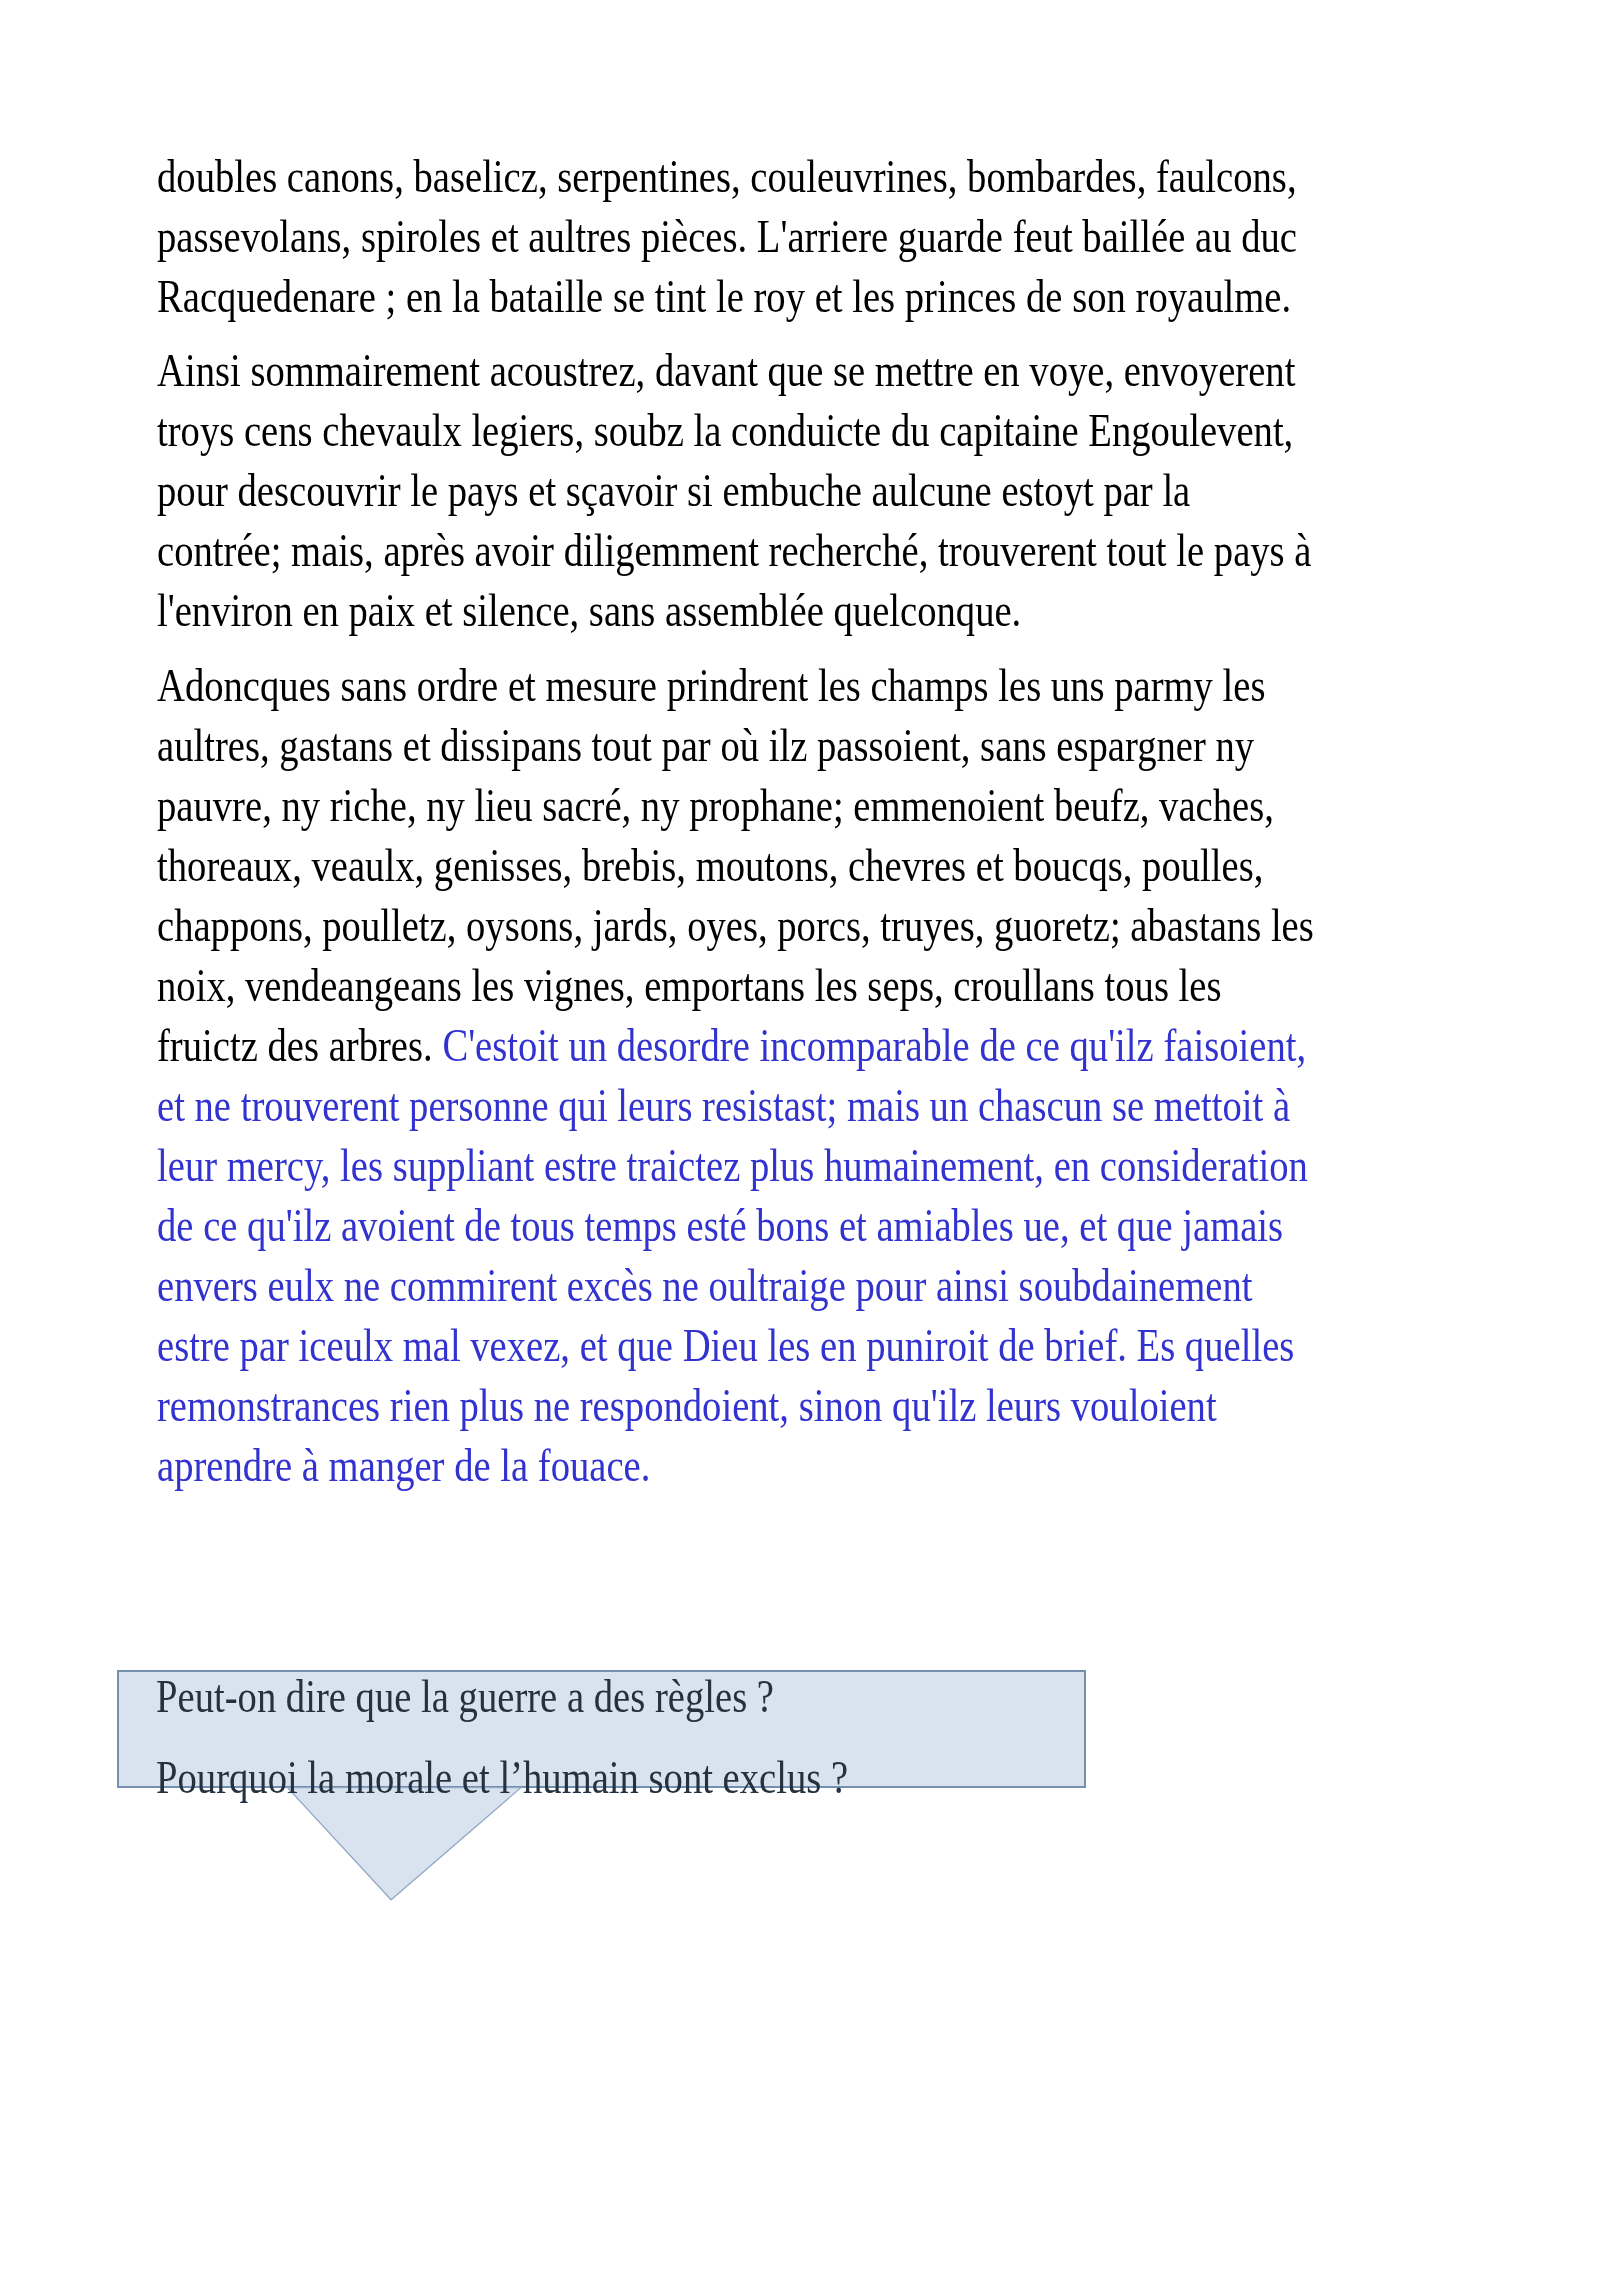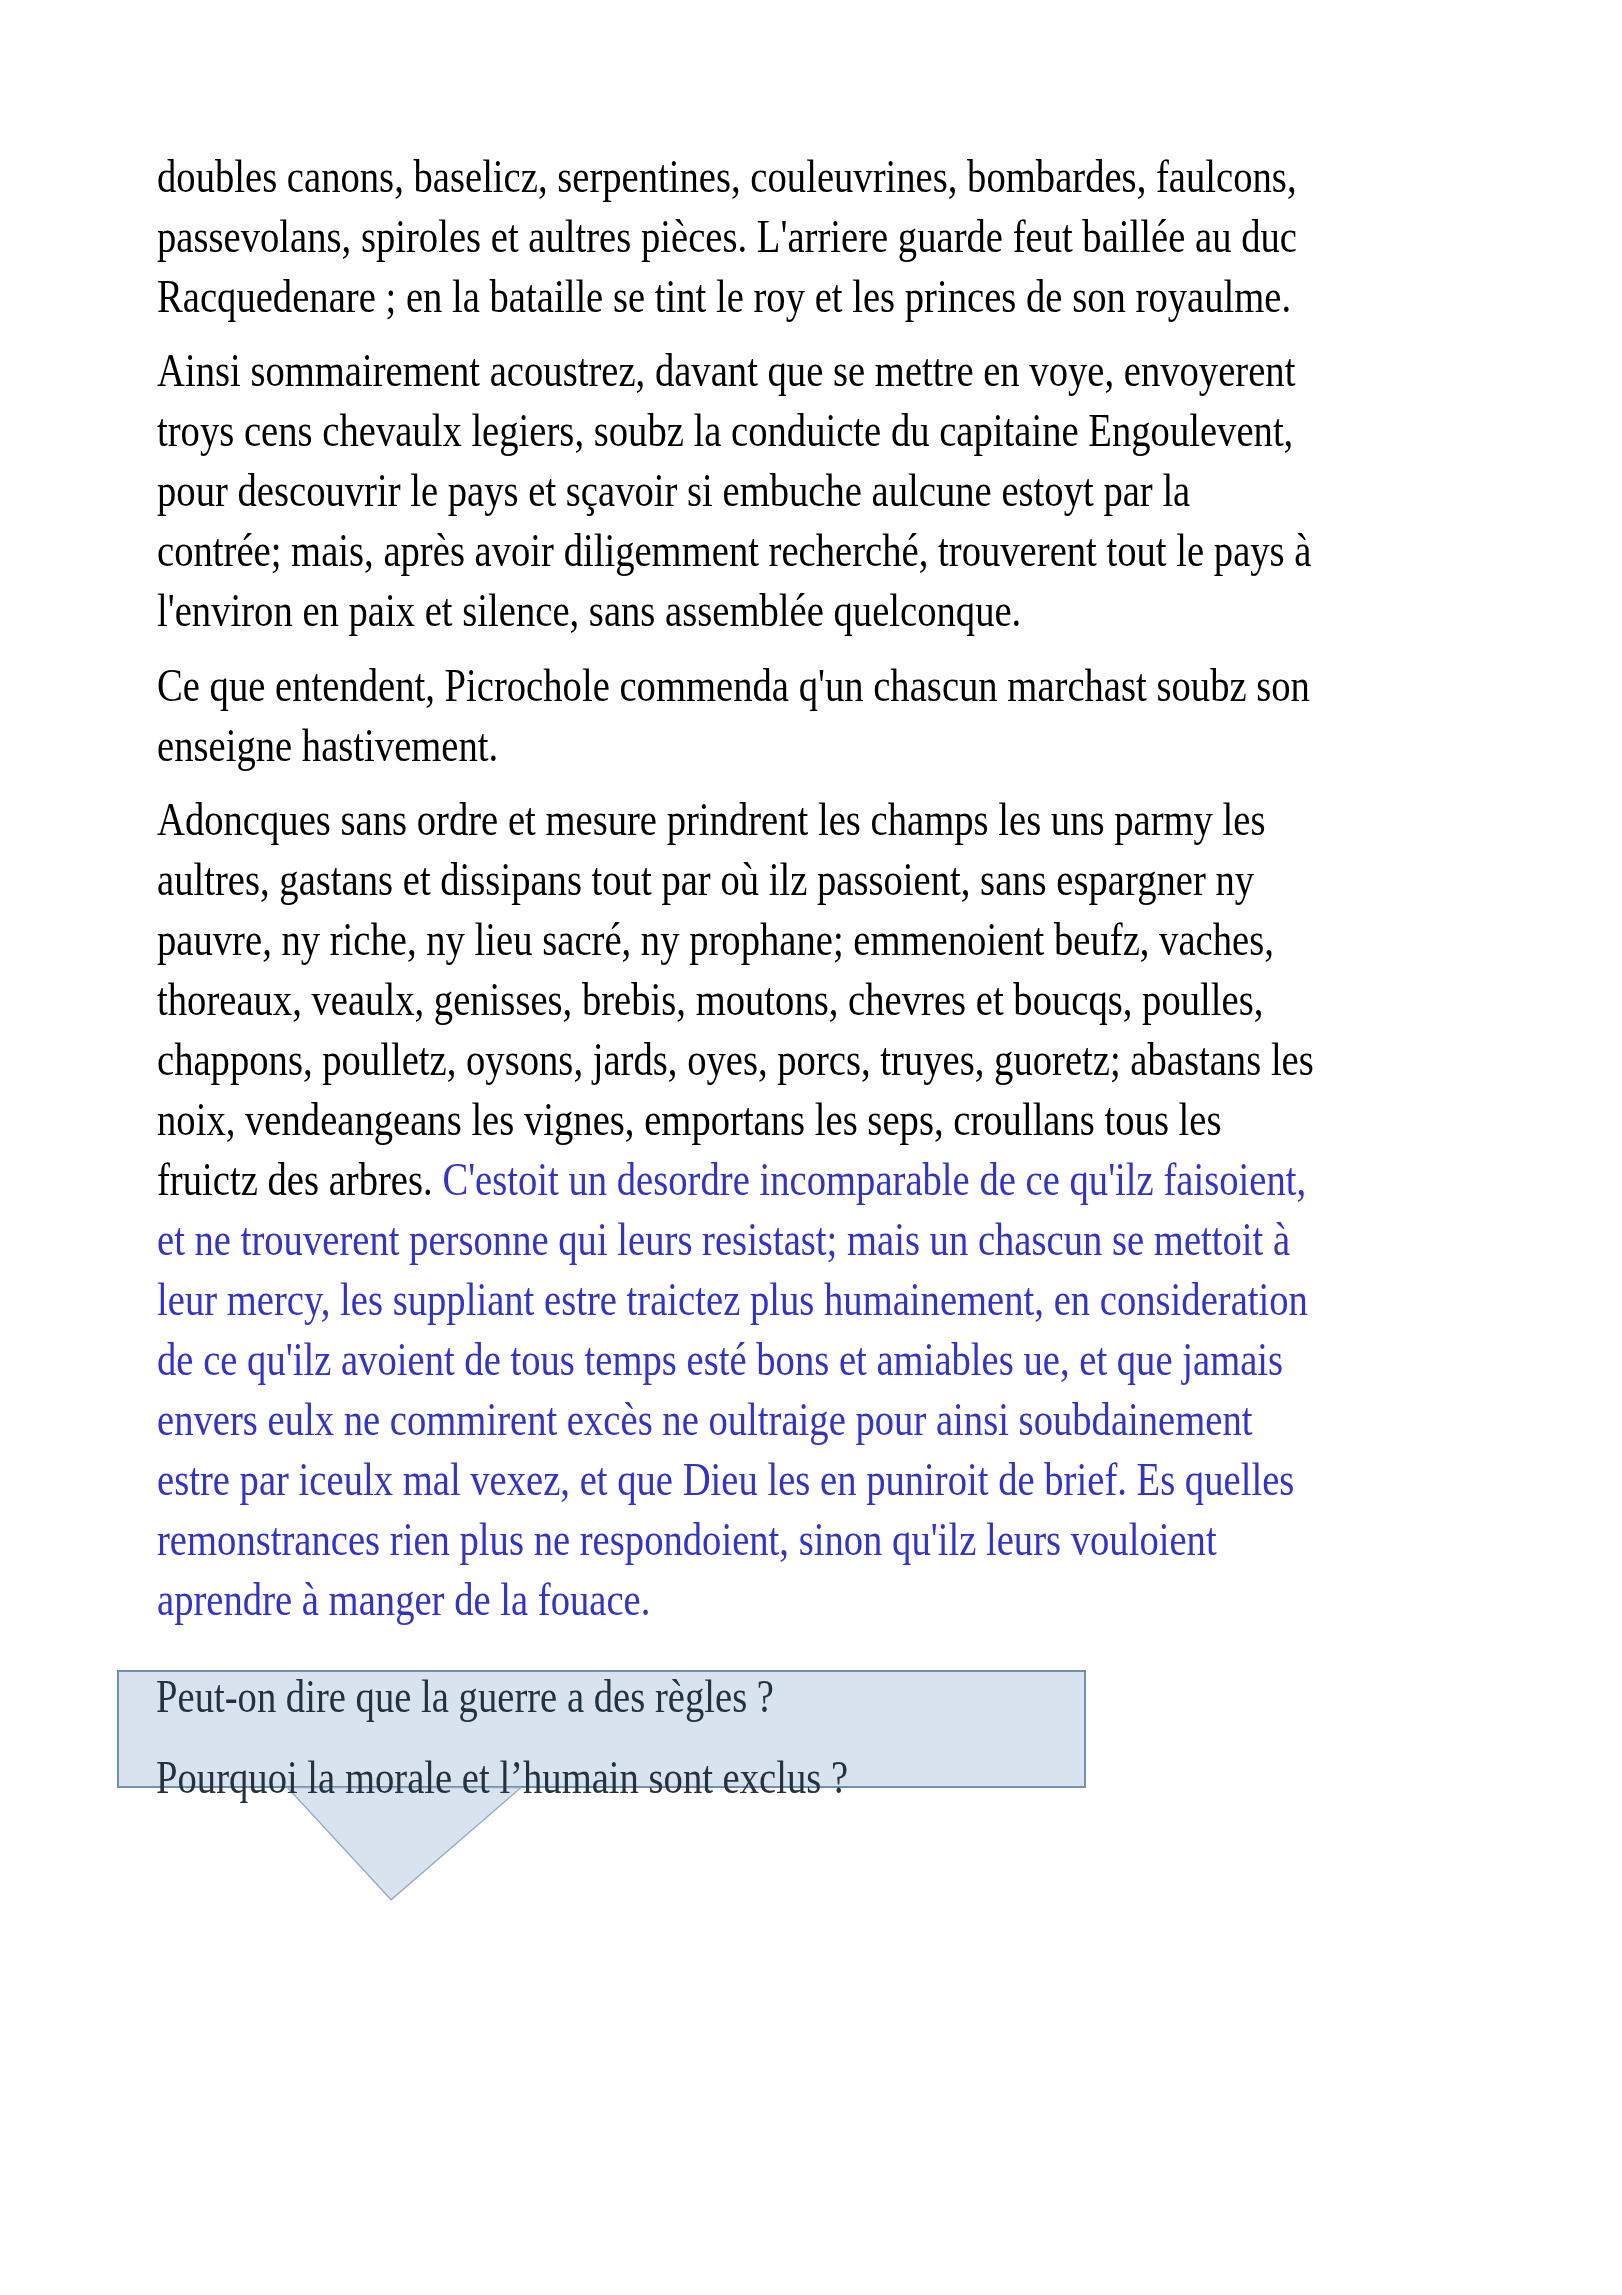--- a/index.html
+++ b/index.html
@@ -81,24 +81,20 @@
     </div>
 
     <div class="paragraph">
       <div class="line">Ainsi sommairement acoustrez, davant que se mettre en voye, envoyerent</div>
       <div class="line">troys cens chevaulx legiers, soubz la conduicte du capitaine Engoulevent,</div>
       <div class="line">pour descouvrir le pays et sçavoir si embuche aulcune estoyt par la</div>
       <div class="line">contrée; mais, après avoir diligemment recherché, trouverent tout le pays à</div>
       <div class="line">l'environ en paix et silence, sans assemblée quelconque.</div>
     </div>
 
-    <div class="paragraph">
-      <div class="line">Ce que entendent, Picrochole commenda q'un chascun marchast soubz son</div>
-      <div class="line">enseigne hastivement.</div>
-    </div>
 
     <div class="paragraph">
       <div class="line">Adoncques sans ordre et mesure prindrent les champs les uns parmy les</div>
       <div class="line">aultres, gastans et dissipans tout par où ilz passoient, sans espargner ny</div>
       <div class="line">pauvre, ny riche, ny lieu sacré, ny prophane; emmenoient beufz, vaches,</div>
       <div class="line">thoreaux, veaulx, genisses, brebis, moutons, chevres et boucqs, poulles,</div>
       <div class="line">chappons, poulletz, oysons, jards, oyes, porcs, truyes, guoretz; abastans les</div>
       <div class="line">noix, vendeangeans les vignes, emportans les seps, croullans tous les</div>
       <div class="line">
         <span>fruictz des arbres. </span><span class="blue">C'estoit un desordre incomparable de ce qu'ilz faisoient,</span>

